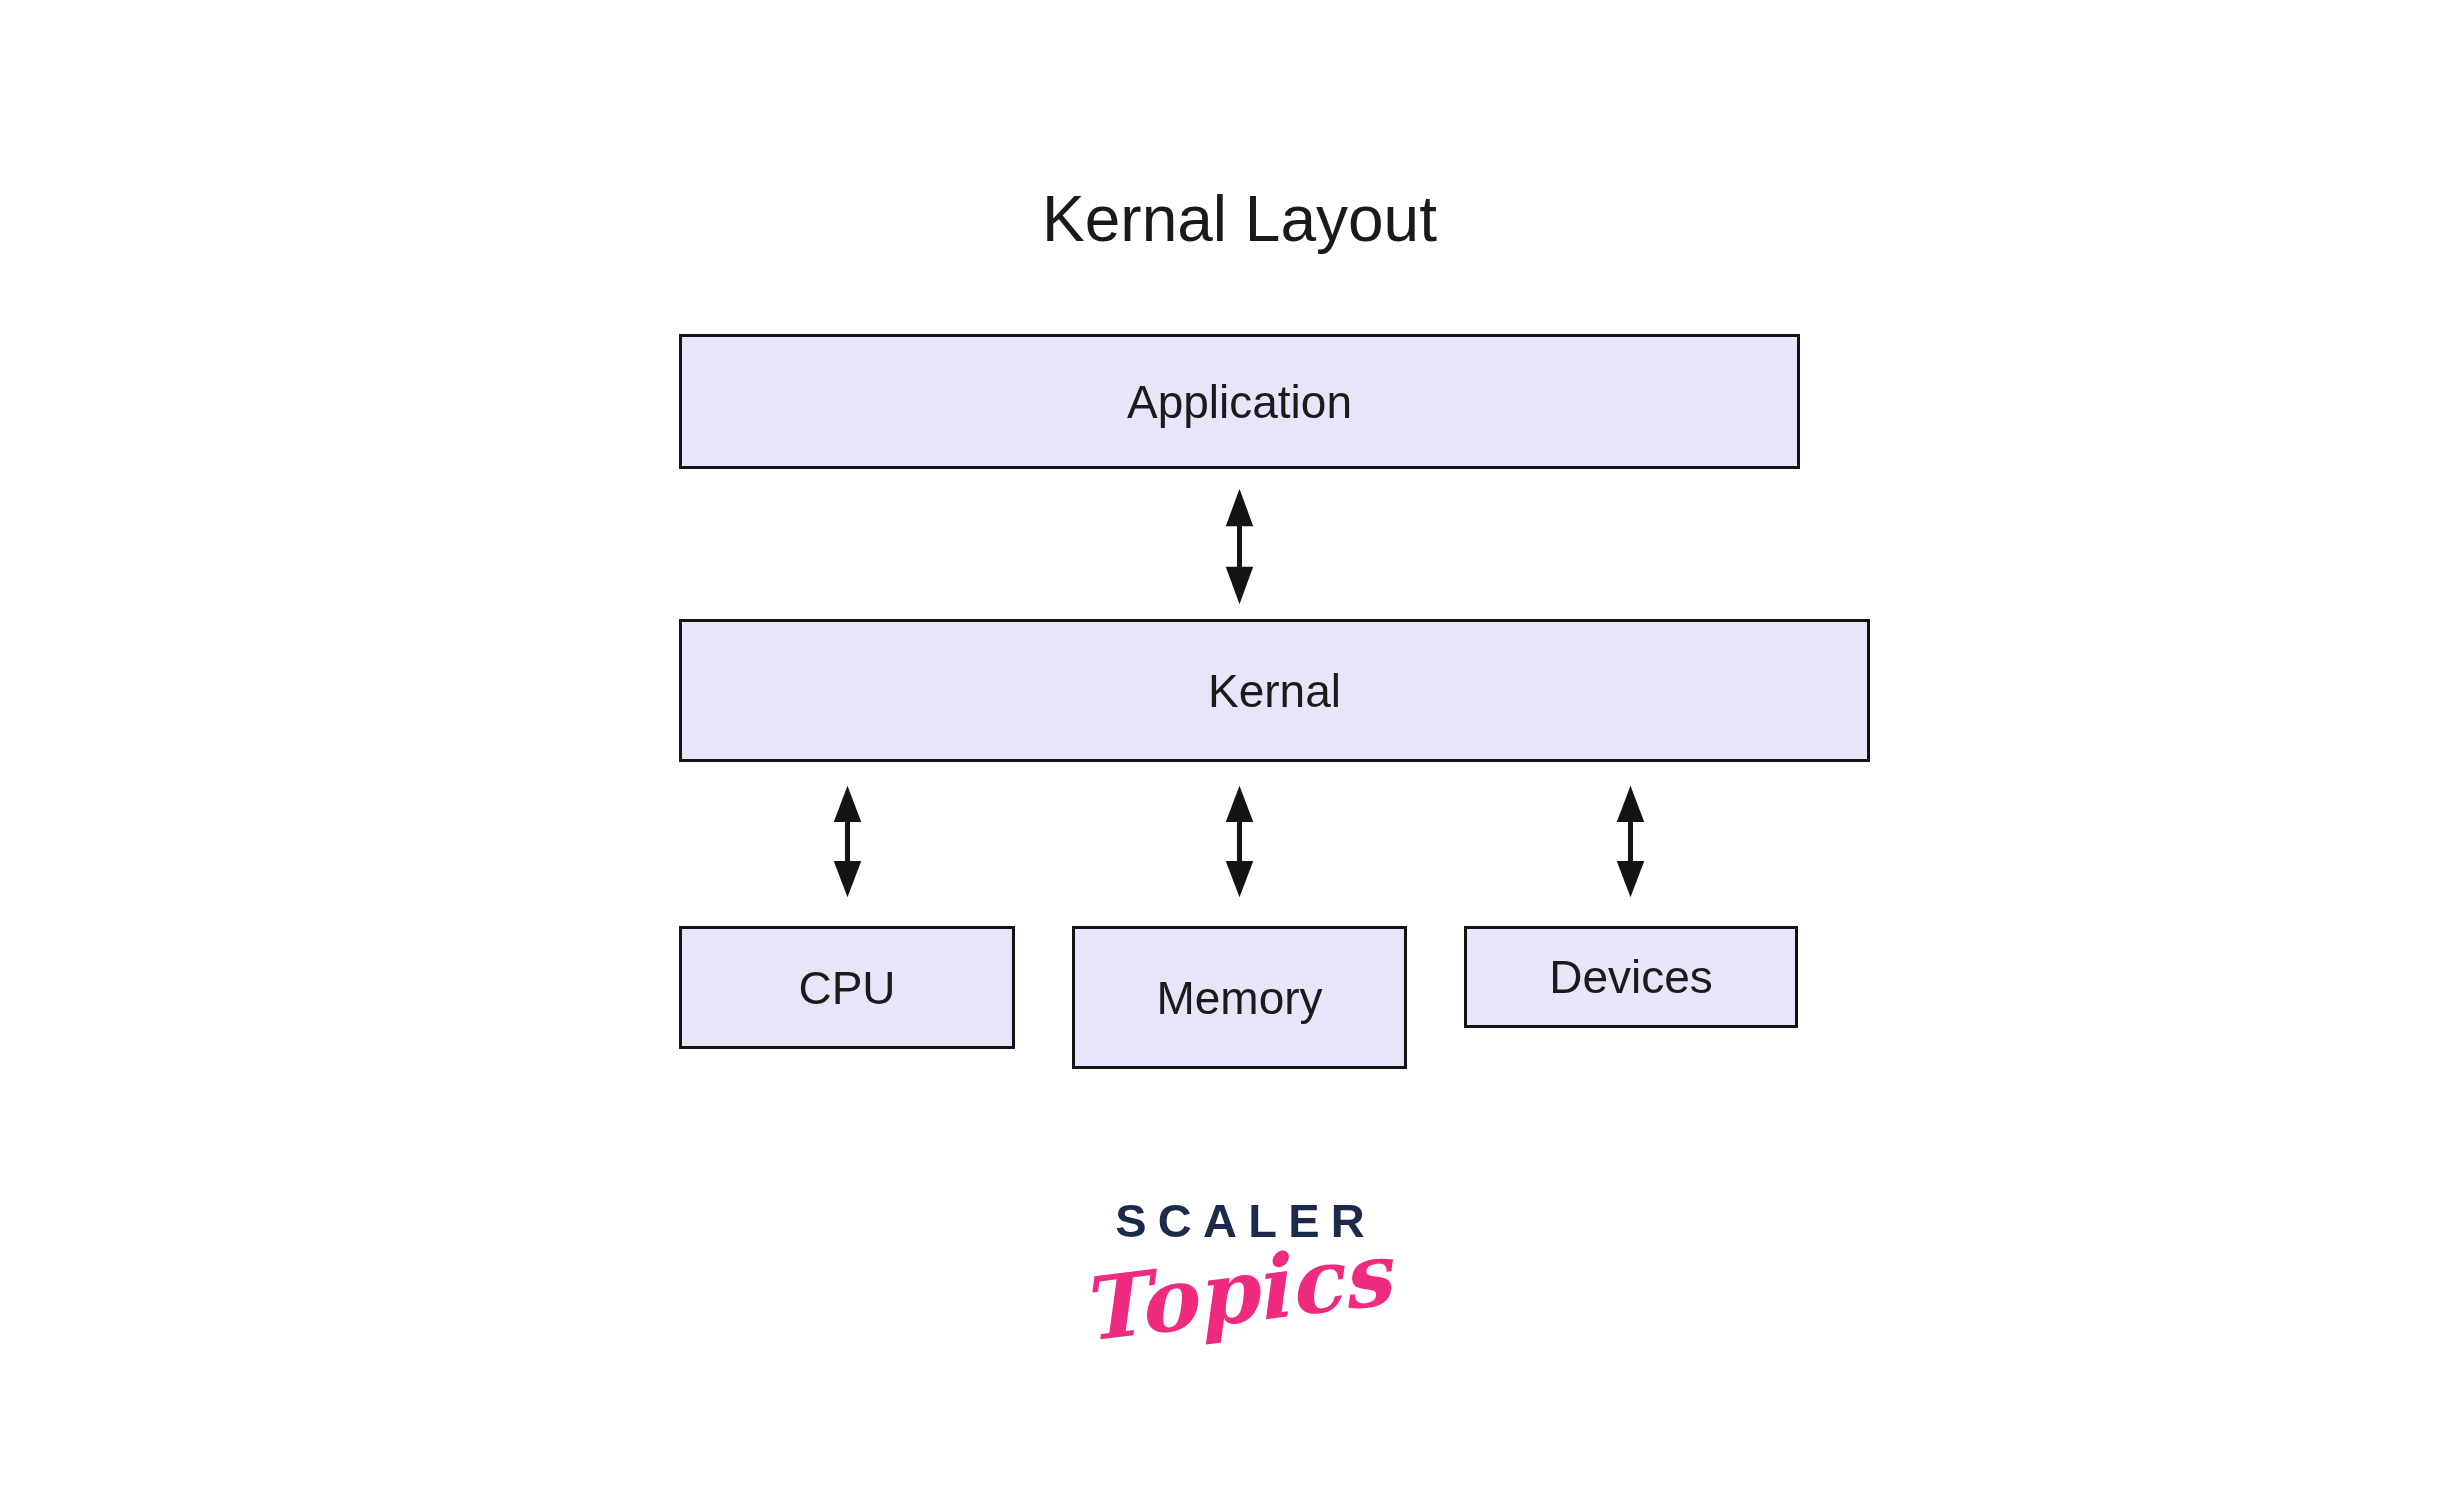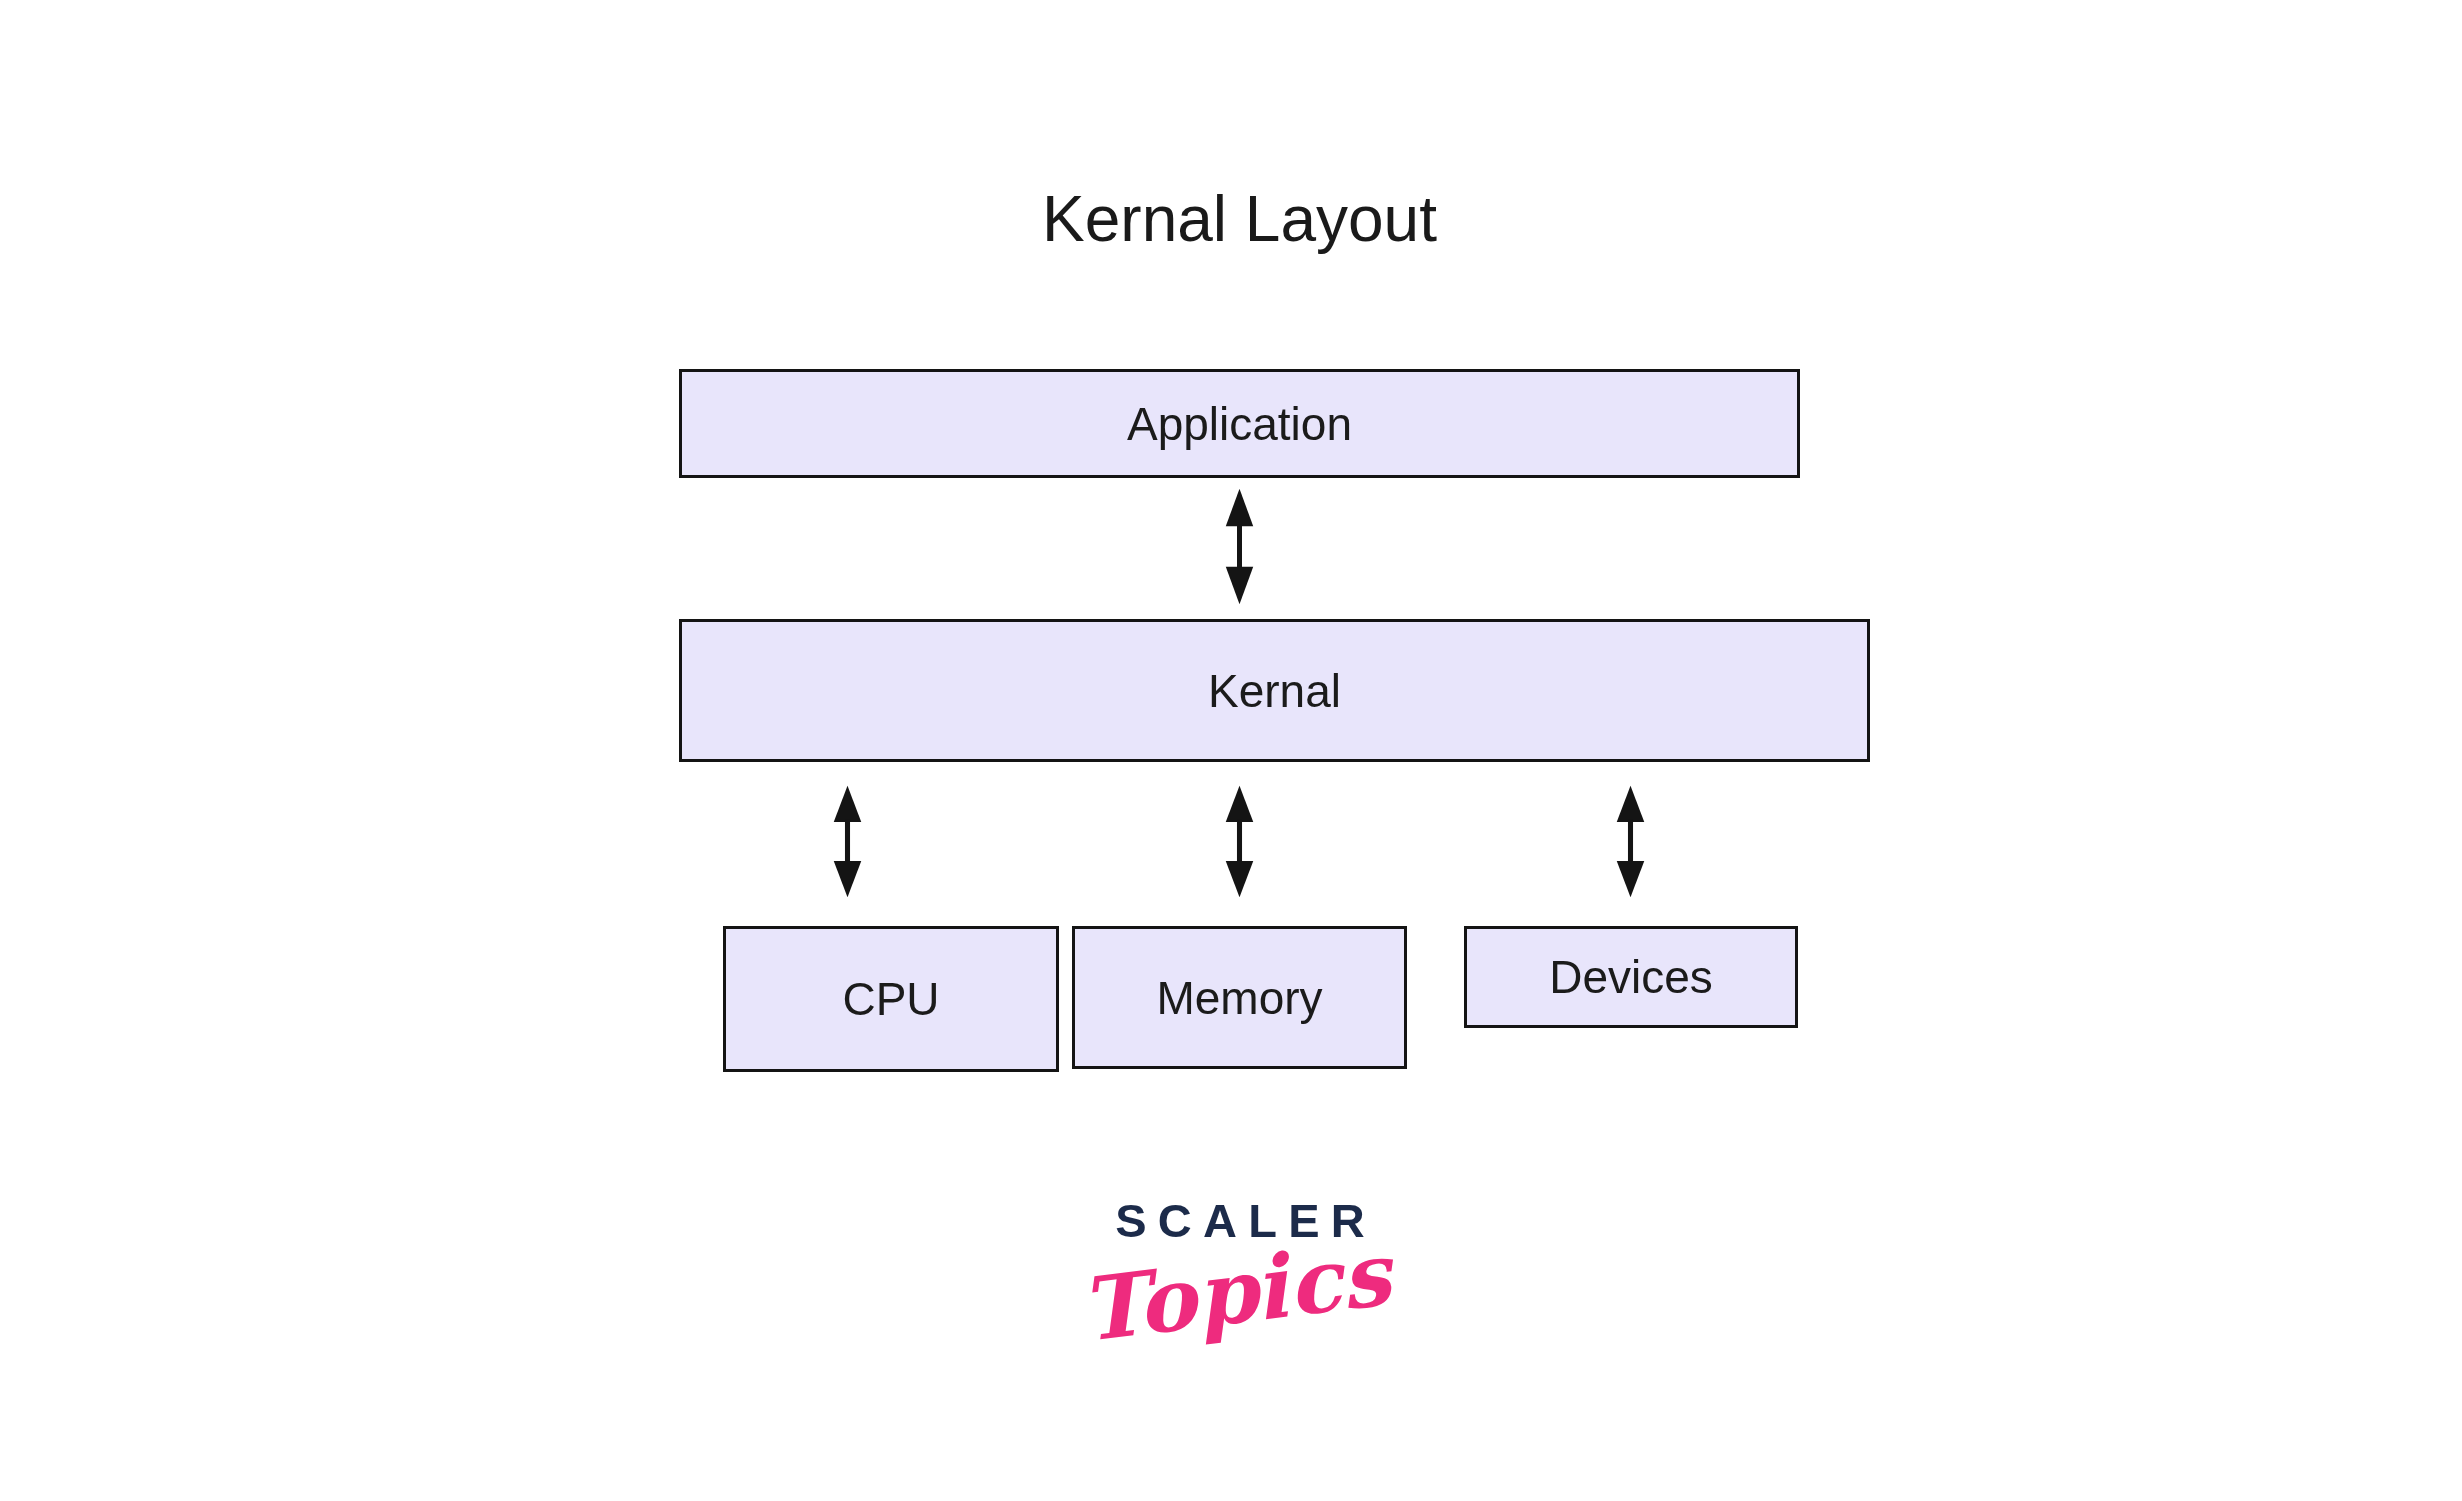--- a/index.html
+++ b/index.html
@@ -29,23 +29,23 @@
   .node{
     position:absolute;
     background:var(--box-fill);
     border:3.6px solid var(--box-border);
     display:flex;
     align-items:center;
     justify-content:center;
     font-size:46px;
     color:var(--text-color);
   }
-  .node-application{left:679px;  top:334px;  width:1121px; height:109px;margin-top:35px;}
+  .node-application{left:679px;  top:334px;  width:1121px; height:135px;}
   .node-kernal     {left:679px;  top:619px;  width:1191px; height:143px;}
-  .node-cpu        {left:679px;  top:926px; width:336px;  height:146px;margin-left:44px;}
+  .node-cpu        {left:679px;  top:926px; width:336px;  height:123px;}
   .node-memory     {left:1072px; top:926px; width:335px;  height:143px;}
   .node-devices    {left:1464px; top:926px; width:334px;  height:102px;}
 
   .arrow{
     position:absolute;
     color:var(--arrow-color);
   }
   .arrow svg{display:block;}
   .arrow-app-kernal   {left:1222px; top:488px;  width:35px; height:117px;}
   .arrow-kernal-cpu   {left:830px; top:785px; width:35px; height:113px;}

